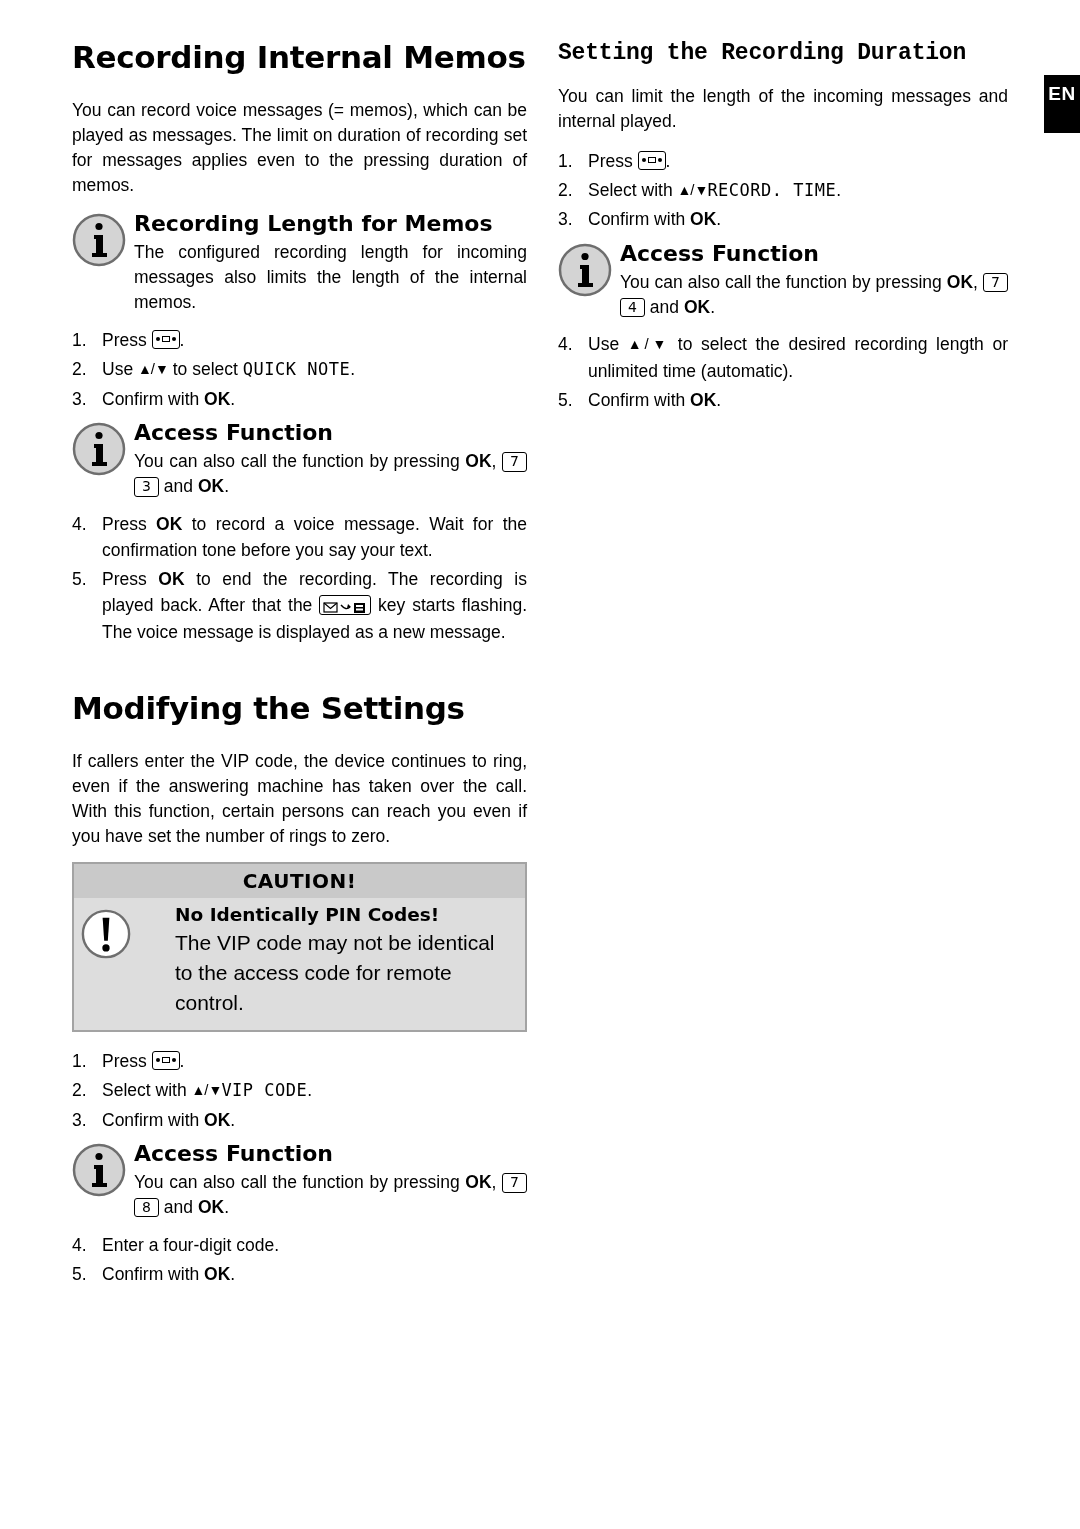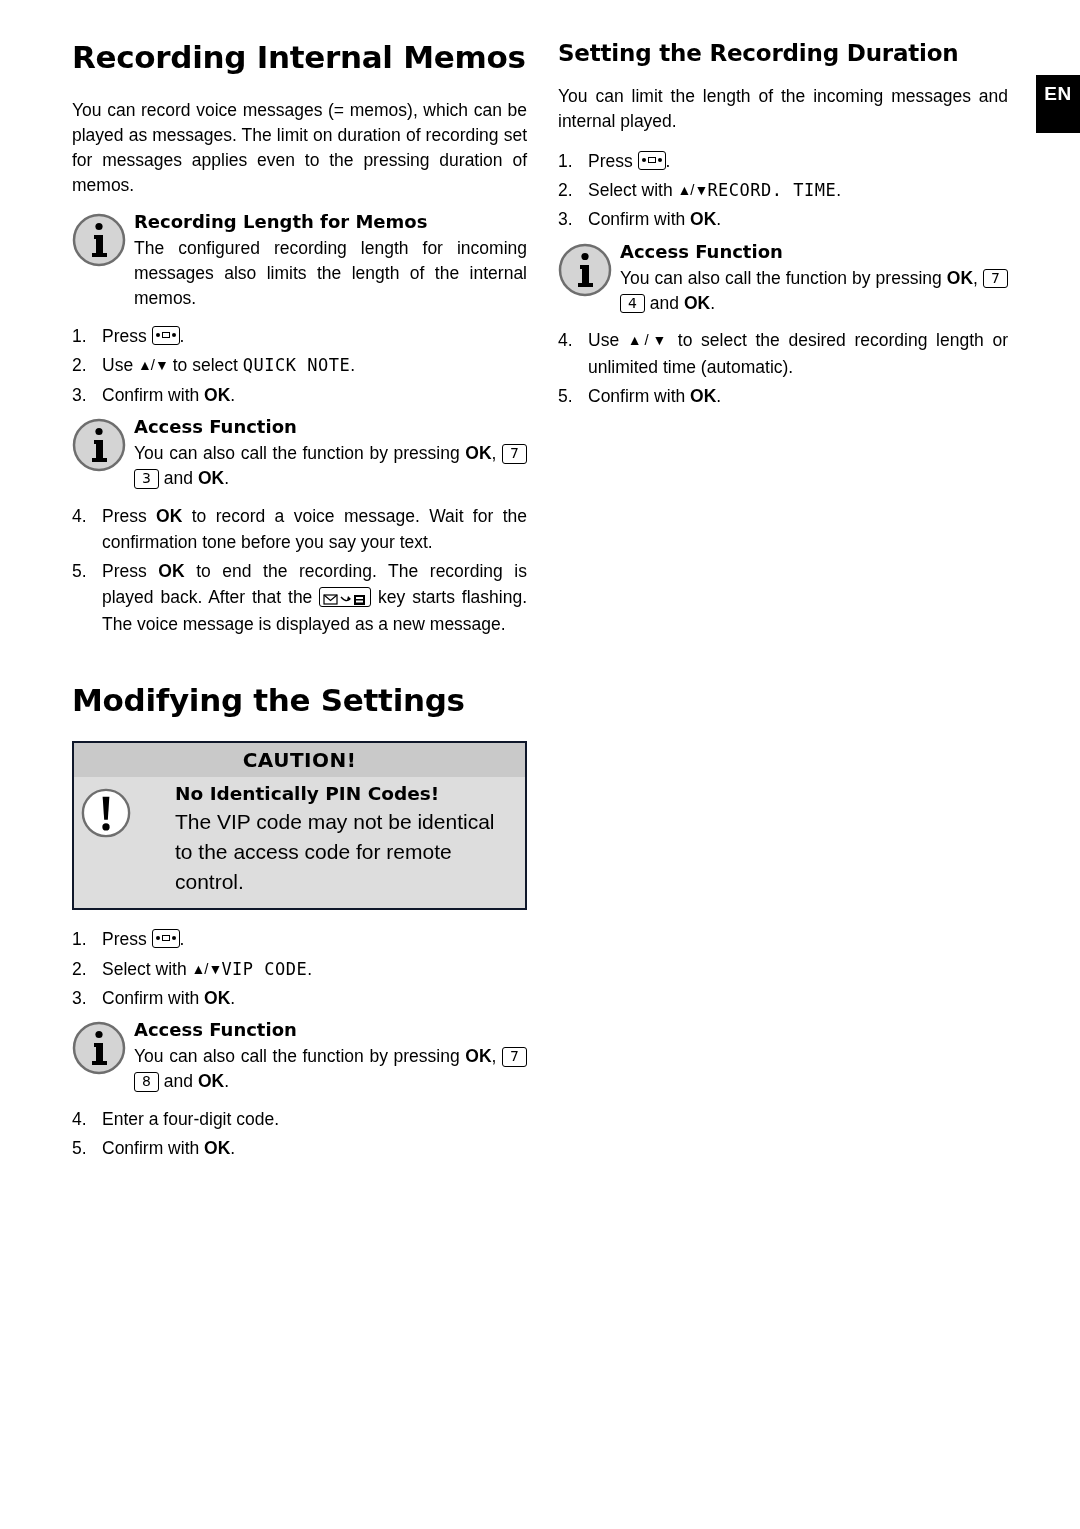--- a/index.html
+++ b/index.html
@@ -30,21 +30,21 @@
   .col-right {
     position: absolute;
     left: 558px;
     top: 40px;
     width: 450px;
   }
   .en-tab {
     position: absolute;
     right: 0;
     top: 75px;
-    width: 44px;
+    width: 36px;
     height: 58px;
     background: #000000;
     color: #ffffff;
     font-weight: bold;
     font-size: 19px;
     display: flex;
     align-items: flex-start;
     justify-content: center;
     padding-top: 8px;
     box-sizing: border-box;
@@ -64,20 +64,21 @@
   h2 {
     font-family: "DejaVu Sans", sans-serif;
     font-size: 23px;
     font-weight: bold;
     margin: 0 0 20px 0;
     letter-spacing: -0.2px;
   }
   h2.right-head {
     font-size: 23px;
     margin-bottom: 18px;
+    font-family: Liberation Mono, monospace;
   }
   h2.vip {
     margin-top: 28px;
     margin-bottom: 18px;
   }
   p.body {
     font-size: 17.5px;
     line-height: 1.42;
     margin: 0 0 14px 0;
     text-align: justify;
@@ -117,35 +118,35 @@
   }
   .note .icon-wrap {
     flex: 0 0 62px;
     padding-top: 2px;
   }
   .note .note-body {
     flex: 1;
   }
   .note .note-title {
     font-family: "DejaVu Sans", sans-serif;
-    font-size: 18px;
+    font-size: 22px;
     font-weight: bold;
     margin-bottom: 4px;
   }
   .note .note-text {
     font-size: 17.5px;
     line-height: 1.42;
     text-align: justify;
   }
   svg.info-icon, svg.warn-icon {
     display: block;
   }
   
   .caution {
-    border: 2px solid #0f172a;
+    border: 2px solid #a3a3a3;
     margin: 14px 0 16px 0;
     width: 455px;
     box-sizing: border-box;
   }
   .caution-head {
     background: #c9c9c9;
     text-align: center;
     font-family: "DejaVu Sans", sans-serif;
     font-weight: bold;
     font-size: 20px;
@@ -319,20 +320,21 @@
                 <rect x="31" y="2" width="11" height="10" fill="#000"></rect>
                 <rect x="33" y="4" width="7" height="2" fill="#fff"></rect>
                 <rect x="33" y="7.5" width="7" height="2" fill="#fff"></rect>
               </svg></span><span> key starts flashing. The voice message is displayed as a new message.</span></span>
       </li>
     </ul>
 
     <h1 class="sub">Modifying the Settings</h1>
 
 
+    <p class="body">If callers enter the VIP code, the device continues to ring, even if the answering machine has taken over the call. With this function, certain persons can reach you even if you have set the number of rings to zero.</p>
 
     <div class="caution">
       <div class="caution-head">CAUTION!</div>
       <div class="caution-body">
         <div class="icon-wrap">
           <svg class="warn-icon" width="52" height="52" viewBox="0 0 54 54">
             <circle cx="27" cy="27" r="24" fill="#ffffff" stroke="#6e6e6e" stroke-width="2.5"></circle>
             <path d="M23.5 10 h7 l-1.6 24 h-3.8 z" fill="#000"></path>
             <circle cx="27" cy="41.5" r="3.8" fill="#000"></circle>
           </svg>

